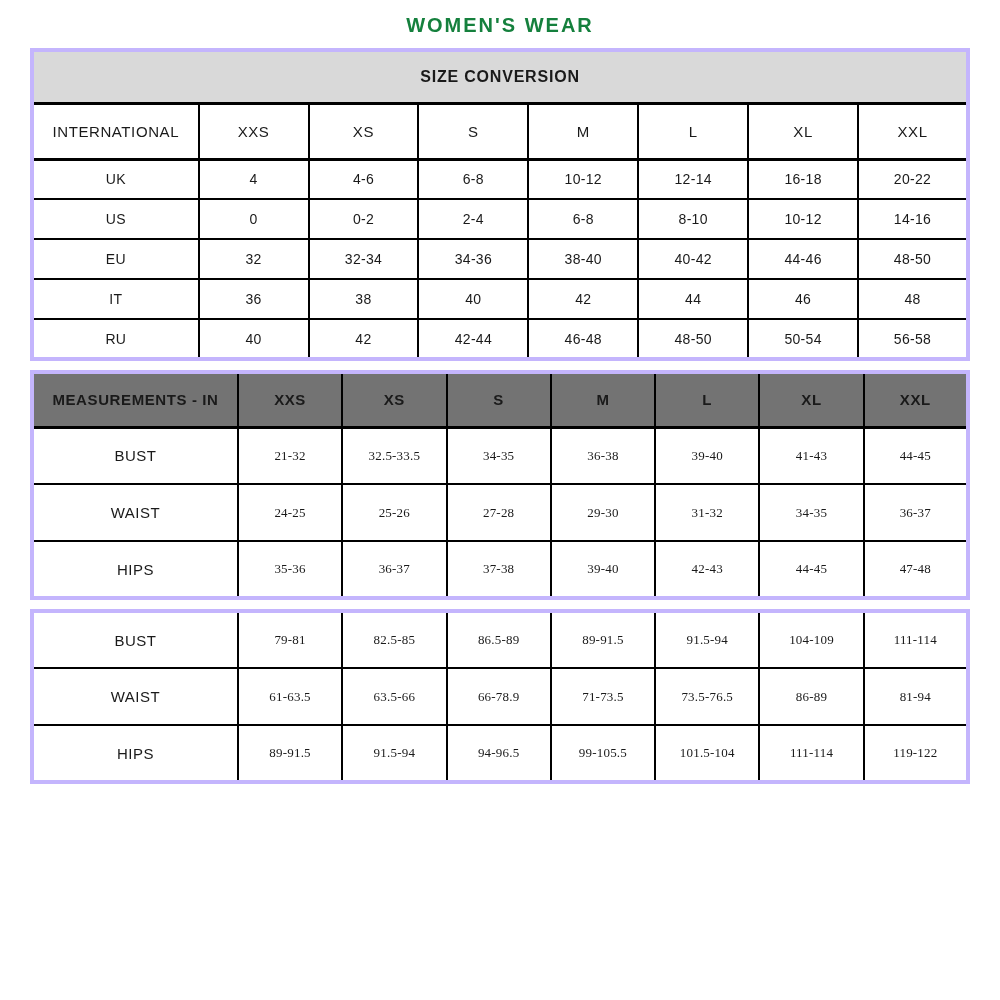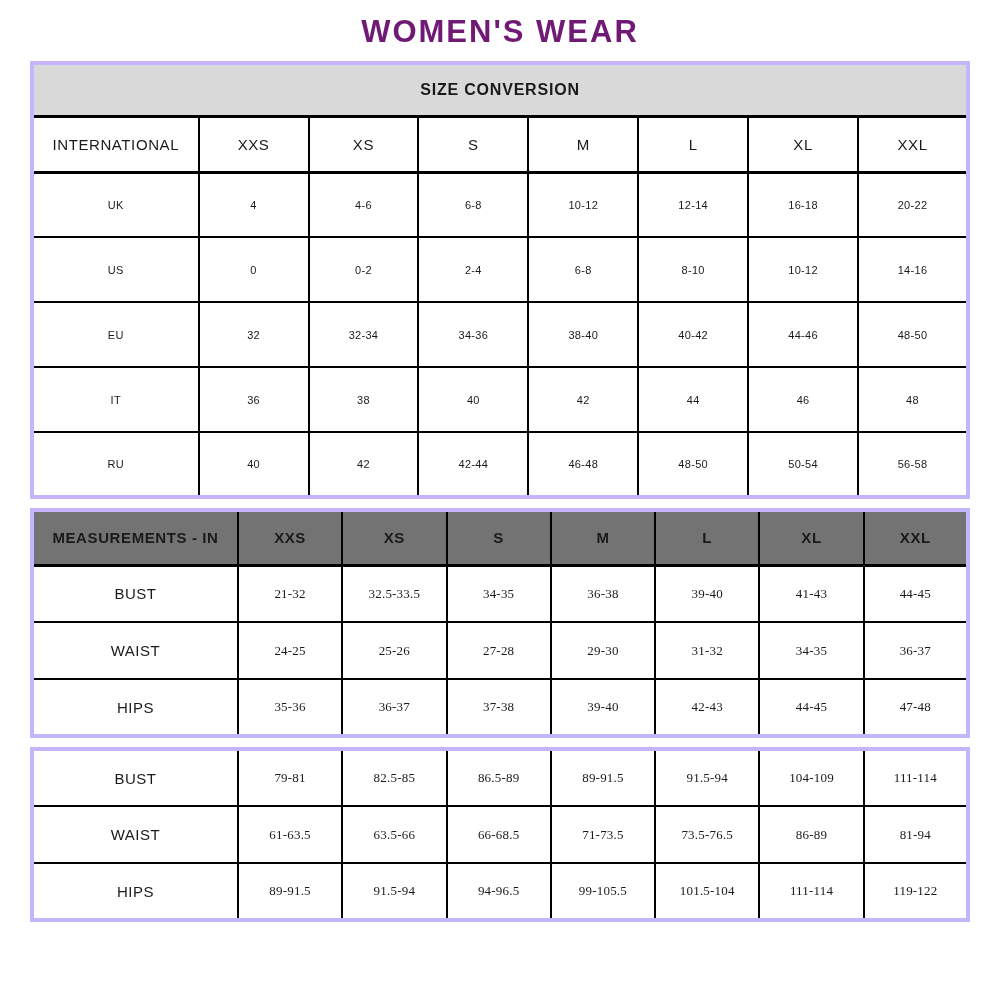--- a/index.html
+++ b/index.html
@@ -10,24 +10,24 @@
     background: #ffffff;
     font-family: "Liberation Sans", sans-serif;
     color: #1a1a1a;
     overflow: hidden;
   }
   .page { padding: 0 30px; }
   .page-title {
     margin: 0;
     padding: 14px 0 11px 0;
     text-align: center;
-    font-size: 31px;
+    font-size: 20px;
     font-weight: bold;
     letter-spacing: 2px;
-    color: #701a75;
+    color: #15803d;
   }
   table {
     width: 100%;
     border-collapse: collapse;
     table-layout: fixed;
     border: 4px solid #c4b5fd;
   }
   td {
     border: 2px solid #000;
     text-align: center;
@@ -43,21 +43,21 @@
     font-size: 16px;
     letter-spacing: 0.8px;
     border-bottom-width: 3px;
   }
   .t1 .hdr-row td {
     height: 56px;
     font-size: 15px;
     letter-spacing: 0.6px;
     border-bottom-width: 3px;
   }
-  .t1 .data-row td { height: 65px; font-size: 11px; letter-spacing: 0.3px; }
+  .t1 .data-row td { height: 40px; font-size: 14px; letter-spacing: 0.3px; }
   
   .meas { margin-top: 9px; }
   .meas col.label-col { width: 22%; }
   .meas .hdr-row td {
     height: 55px;
     background: #737373;
     font-weight: bold;
     font-size: 15px;
     letter-spacing: 0.6px;
     border-bottom-width: 3px;
@@ -225,21 +225,21 @@
       <td class="val">86.5-89</td>
       <td class="val">89-91.5</td>
       <td class="val">91.5-94</td>
       <td class="val">104-109</td>
       <td class="val">111-114</td>
     </tr>
     <tr class="data-row">
       <td class="row-label">WAIST</td>
       <td class="val">61-63.5</td>
       <td class="val">63.5-66</td>
-      <td class="val">66-68.5</td>
+      <td class="val">66-78.9</td>
       <td class="val">71-73.5</td>
       <td class="val">73.5-76.5</td>
       <td class="val">86-89</td>
       <td class="val">81-94</td>
     </tr>
     <tr class="data-row">
       <td class="row-label">HIPS</td>
       <td class="val">89-91.5</td>
       <td class="val">91.5-94</td>
       <td class="val">94-96.5</td>

